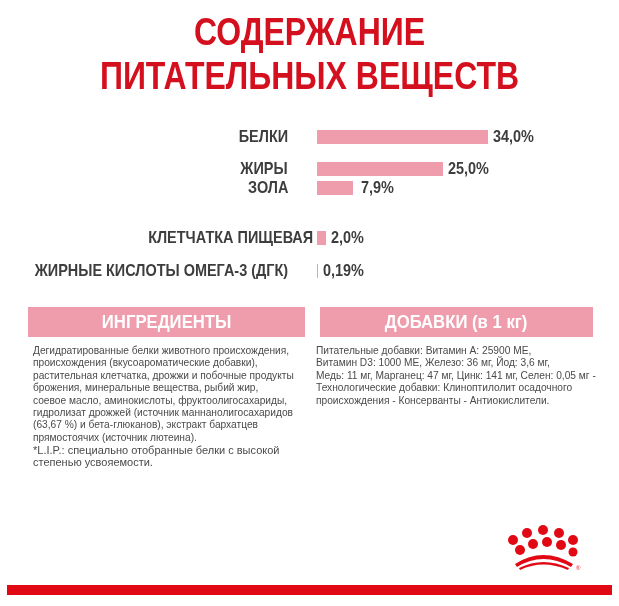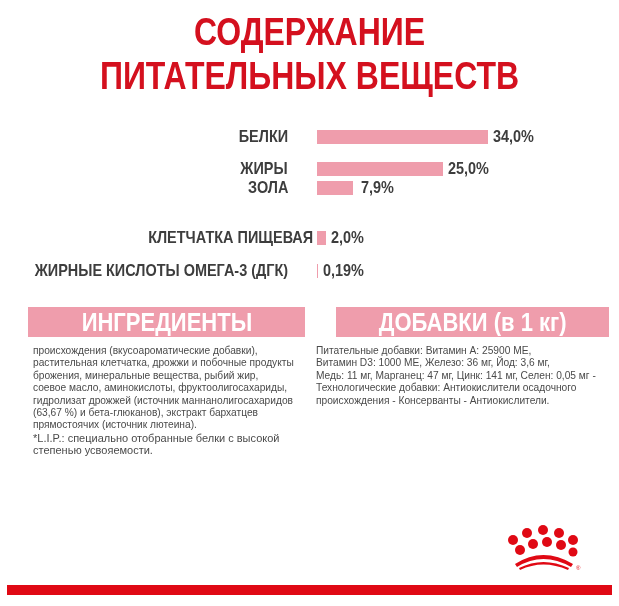--- a/index.html
+++ b/index.html
@@ -4,21 +4,21 @@
 <style>
   html, body { margin: 0; padding: 0; background: #ffffff; }
   body { width: 619px; height: 606px; position: relative; overflow: hidden; font-family: "Liberation Sans", sans-serif; }
   .title { position: absolute; left: 0; width: 619px; text-align: center; color: #d4101e; font-family: "Liberation Sans", sans-serif; font-weight: bold; font-size: 39px; letter-spacing: 0px; transform: scaleX(0.82); transform-origin: center; line-height: 44px; }
   .title.l1 { top: 10px; }
   .title.l2 { top: 54px; }
   .row { position: absolute; left: 0; width: 595px; height: 24px; }
   .row .lbl { position: absolute; right: 307px; top: 0; line-height: 24px; font-weight: bold; font-size: 17px; color: #3d3d3d; white-space: nowrap; transform: scaleX(0.85); transform-origin: right center; }
   .row .bar { position: absolute; left: 317px; top: 5px; height: 14px; background: #ef9dac; }
   .row .val { position: absolute; top: 0; line-height: 24px; font-weight: bold; font-size: 17px; color: #3d3d3d; white-space: nowrap; transform: scaleX(0.85); transform-origin: left center; }
-  .sec-head { position: absolute; top: 307px; height: 30px; background: #ef9dac; color: #ffffff; font-weight: bold; font-size: 25px; line-height: 30px; text-align: center; }
+  .sec-head { position: absolute; top: 307px; height: 30px; background: #ef9dac; color: #ffffff; font-weight: bold; font-size: 19px; line-height: 30px; text-align: center; }
   .sec-head span { display: inline-block; transform: scaleX(0.88); }
   .sec-body { position: absolute; top: 345px; font-size: 10.2px; line-height: 12.4px; color: #4a4a4a; }
   .sec-body .note { font-size: 11px; line-height: 12px; }
   .bottom-bar { position: absolute; left: 7px; top: 585px; width: 605px; height: 10px; background: #e00914; }
   .logo { position: absolute; left: 503px; top: 524px; width: 84px; height: 50px; }
 </style>
 </head>
 <body>
 
 <div>
@@ -50,40 +50,41 @@
   <div class="row" style="top:259px;">
     <span class="lbl">ЖИРНЫЕ КИСЛОТЫ ОМЕГА-3 (ДГК)</span>
     <span class="bar" style="width:1px;"></span>
     <span class="val" style="left:323px;">0,19%</span>
   </div>
 </div>
 
 <div class="sec-head" style="left:28px; width:277px;">
   <span>ИНГРЕДИЕНТЫ</span>
 </div>
-<div class="sec-head" style="left:336px; width:273px;">
+<div class="sec-head" style="left:320px; width:273px;">
   <span>ДОБАВКИ (в 1 кг)</span>
 </div>
 
 <div class="sec-body" style="left:33px; width:285px;">
+  <div>Дегидратированные белки животного происхождения,</div>
   <div>происхождения (вкусоароматические добавки),</div>
   <div>растительная клетчатка, дрожжи и побочные продукты</div>
   <div>брожения, минеральные вещества, рыбий жир,</div>
   <div>соевое масло, аминокислоты, фруктоолигосахариды,</div>
   <div>гидролизат дрожжей (источник маннанолигосахаридов</div>
   <div>(63,67 %) и бета-глюканов), экстракт бархатцев</div>
   <div>прямостоячих (источник лютеина).</div>
   <div class="note">*L.I.P.: специально отобранные белки с высокой степенью усвояемости.</div>
 </div>
 
 <div class="sec-body" style="left:316px; width:300px;">
   <div>Питательные добавки: Витамин А: 25900 МЕ,</div>
   <div>Витамин D3: 1000 МЕ, Железо: 36 мг, Йод: 3,6 мг,</div>
   <div>Медь: 11 мг, Марганец: 47 мг, Цинк: 141 мг, Селен: 0,05 мг -</div>
-  <div>Технологические добавки: Антиокислители осадочного</div>
+  <div>Технологические добавки: Клиноптилолит осадочного</div>
   <div>происхождения - Консерванты - Антиокислители.</div>
 </div>
 
 <div class="logo">
   <svg width="84" height="50" viewBox="0 0 84 50">
     <g fill="#e00914">
       <circle cx="10" cy="16" r="5"></circle>
       <circle cx="24" cy="9" r="5"></circle>
       <circle cx="40" cy="6" r="5"></circle>
       <circle cx="56" cy="9" r="5"></circle>

